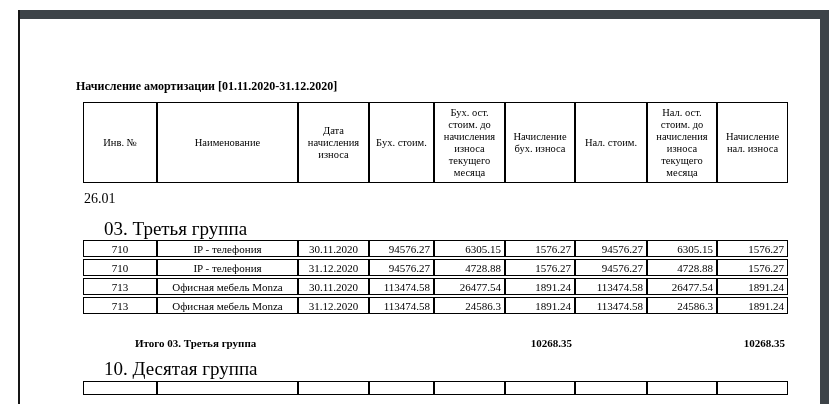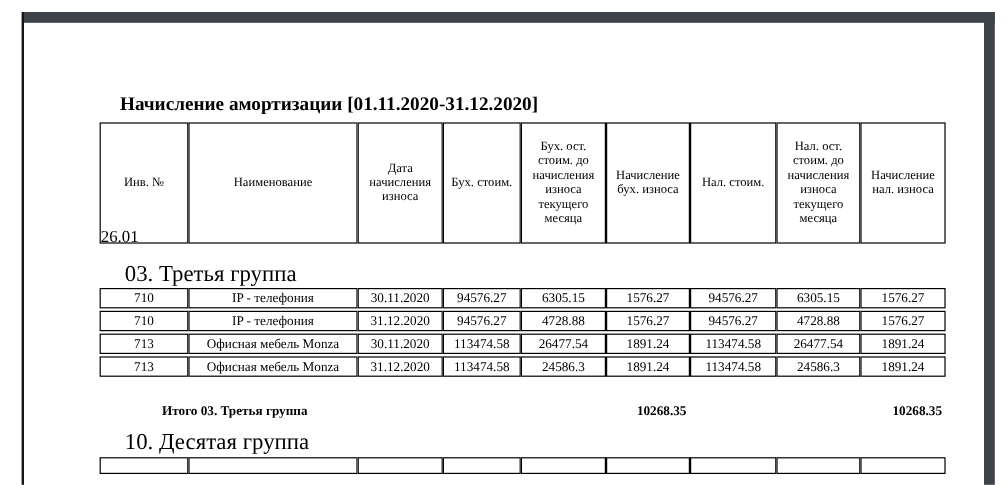--- a/index.html
+++ b/index.html
@@ -6,45 +6,45 @@
   body{
     width:839px;height:404px;position:relative;overflow:hidden;
     background:#ffffff;color:#000;
     font-family:"Liberation Serif","DejaVu Serif",serif;
   }
   
   .frame-left{position:absolute;left:18px;top:10px;width:2px;height:394px;background:#161616;}
   .frame-top{position:absolute;left:20px;top:10px;width:809px;height:9px;background:#3d4348;}
   .frame-right{position:absolute;left:820px;top:10px;width:9px;height:394px;background:#3d4348;}
 
-  .report-title{position:absolute;left:100px;top:79px;font-size:16px;font-weight:bold;white-space:nowrap;}
+  .report-title{position:absolute;left:76px;top:79px;font-size:12px;font-weight:bold;white-space:nowrap;}
   .account-label{position:absolute;left:84px;top:191px;font-size:14px;}
   .group-label{position:absolute;left:104px;top:0;font-size:19px;white-space:nowrap;}
   #group0-label{top:218px;}
   #group1-label{top:358px;}
 
   table.tbl{
     position:absolute;left:83px;
     border-collapse:separate;border-spacing:0 2px;
     table-layout:fixed;
   }
   #header-table{top:100px;}
   #group0-table{top:238px;}
   #group1-table{top:379px;}
 
   .tbl th,.tbl td{border:1px solid #000;box-sizing:border-box;overflow:hidden;background:#fff;}
   .tbl th{
     font-weight:normal;font-size:10.5px;line-height:12px;
-    text-align:center;vertical-align:middle;height:101px;padding:0 1px;
+    text-align:center;vertical-align:middle;height:81px;padding:0 1px;
   }
   .tbl td{
     font-size:11px;height:17px;padding:0 3px;
     vertical-align:middle;white-space:nowrap;
   }
-  td.num{text-align:center;}
+  td.num{text-align:right;}
   td.txt,td.date{text-align:center;}
   tr.partial td{height:12px;}
 
   .totals{position:absolute;left:0;top:337px;width:839px;height:16px;font-size:11px;font-weight:bold;}
   .t-label{position:absolute;left:135px;top:0;white-space:nowrap;}
   .t-val{position:absolute;top:0;text-align:right;font-family:Liberation Serif, serif;}
   #total-buh{left:505px;width:67px;}
   #total-nal{left:717px;width:68px;}
 </style>
 </head>

